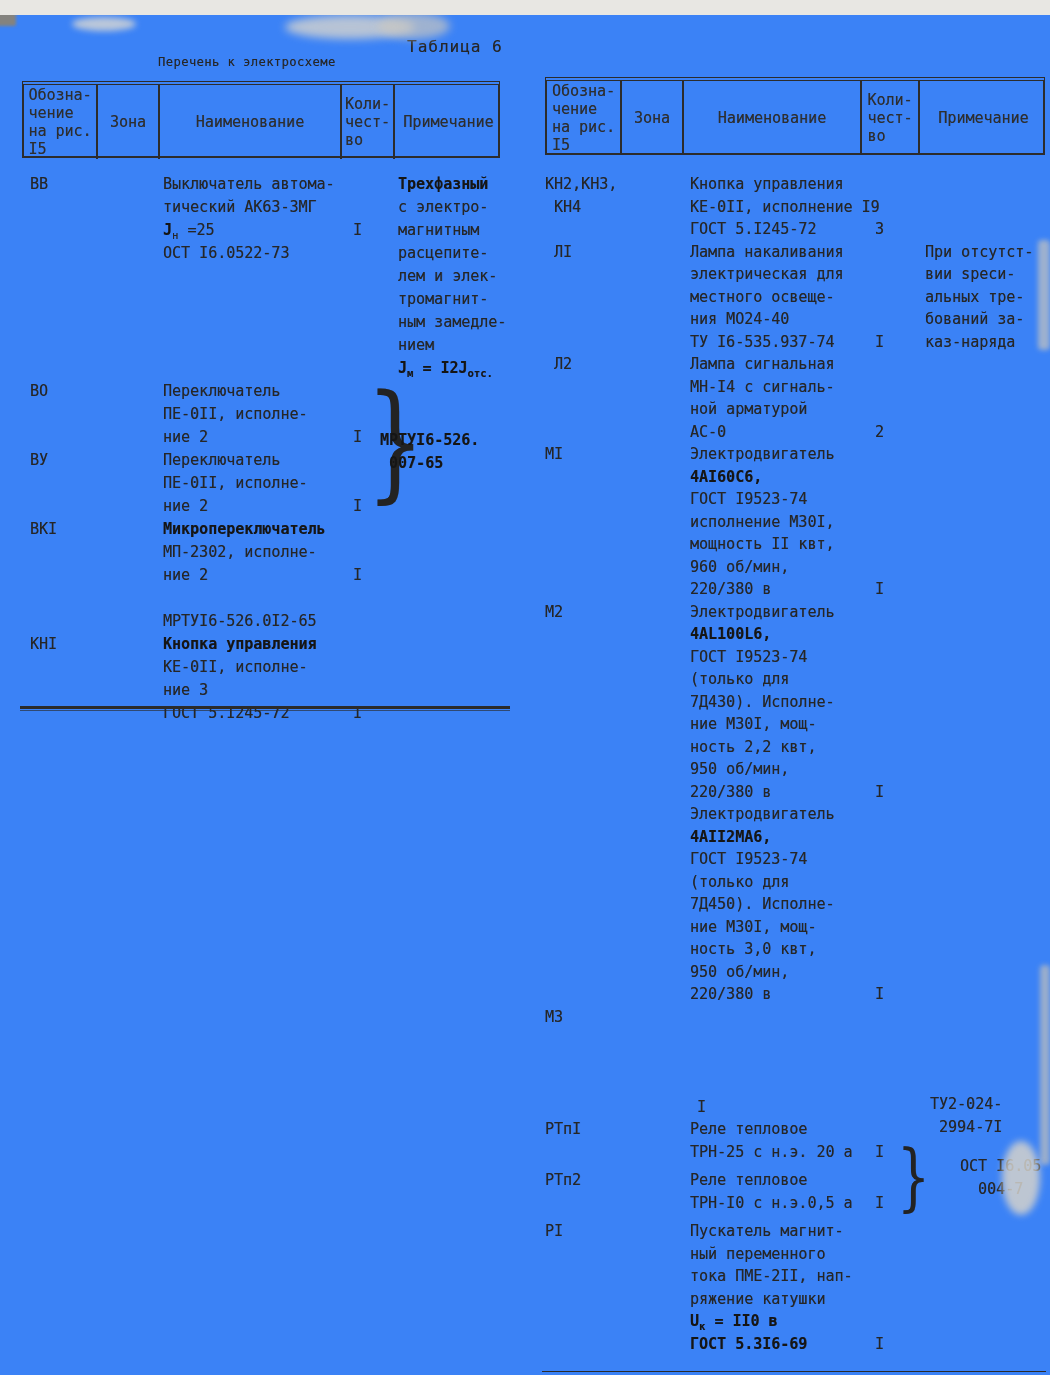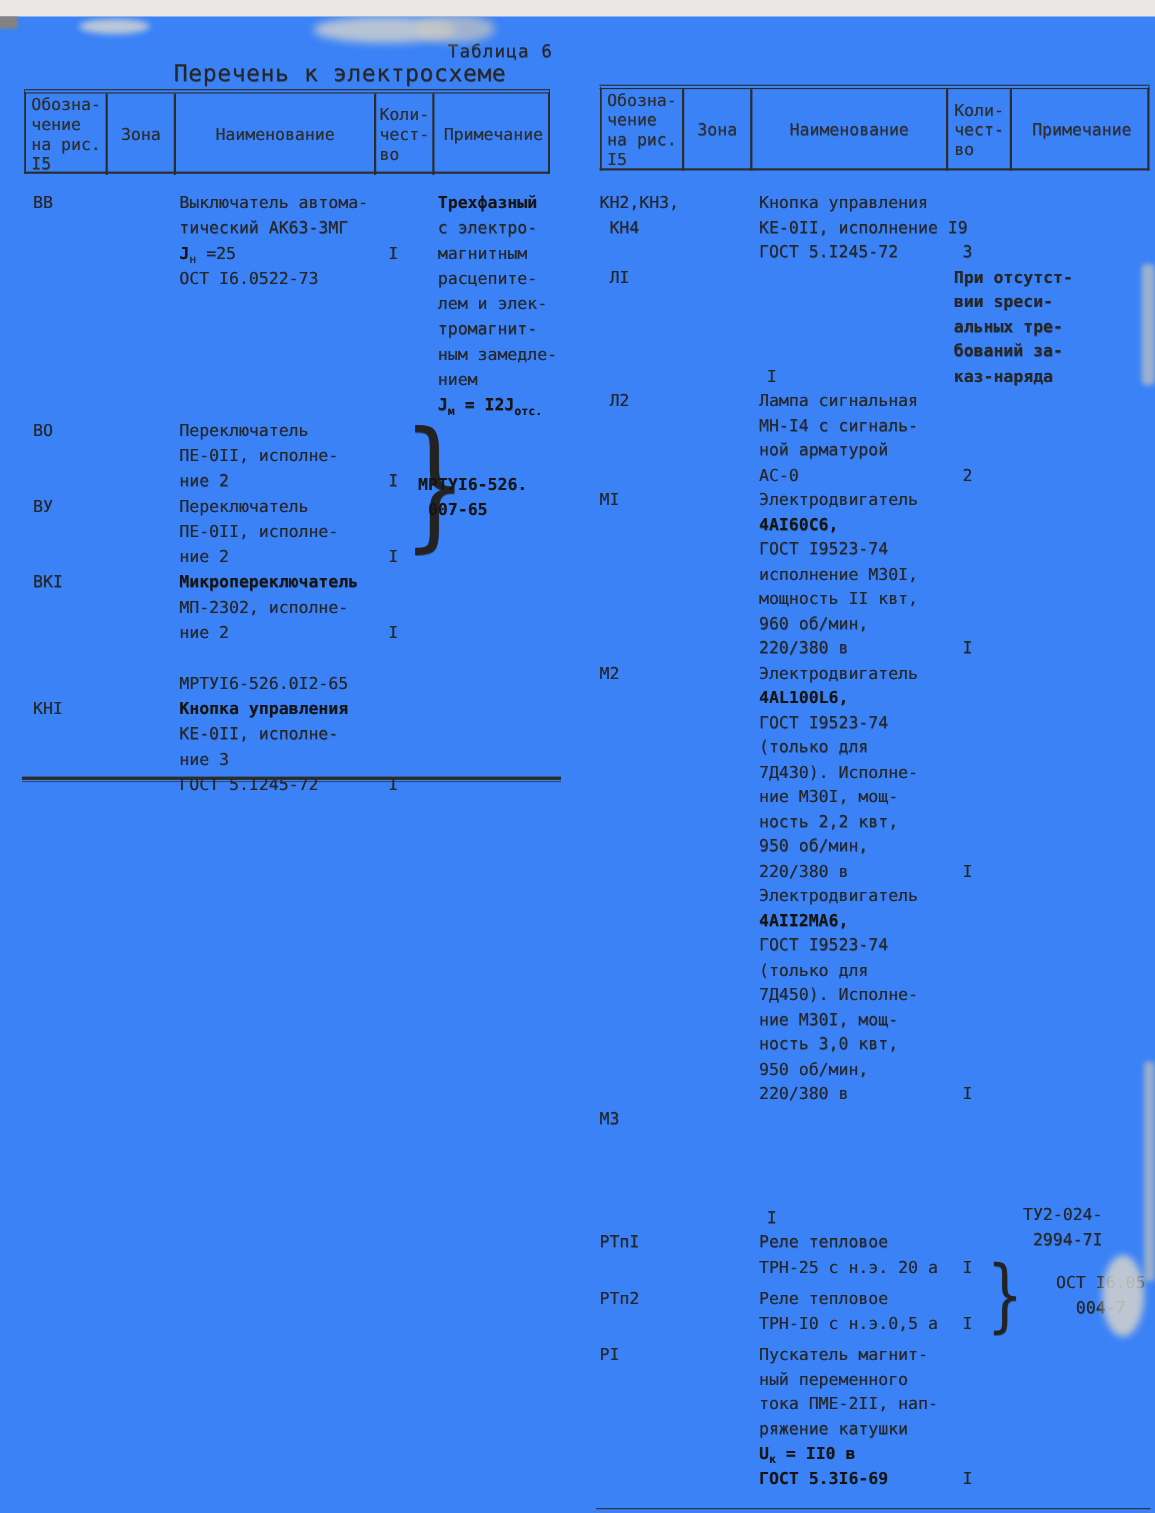--- a/index.html
+++ b/index.html
@@ -6,21 +6,21 @@
   #page{
     position:relative;width:1050px;height:1375px;margin:15px auto;
     background:#3b82f6;overflow:hidden;
     font-family:"DejaVu Sans Mono","Liberation Mono",monospace;
     color:#262626;
   }
   #page *{box-sizing:border-box;}
   .txt{text-shadow:0.3px 0.3px 0.5px rgba(35,35,35,.5);}
   
   #table-number{position:absolute;left:407px;top:22px;font-size:16px;letter-spacing:1px;}
-  #page-caption{position:absolute;left:158px;top:40px;font-size:21px;letter-spacing:0.5px;text-align:right;}
+  #page-caption{position:absolute;left:158px;top:40px;font-size:12px;letter-spacing:0.5px;text-align:right;}
   
   .thead{
     position:absolute;display:grid;
     border:2px solid #2c2c2c;border-top:4px double #2c2c2c;border-bottom:2px solid #2c2c2c;
     font-size:15px;line-height:18px;color:#2e2e2e;
   }
   #left-header{left:22px;top:66px;width:478px;height:77px;grid-template-columns:74px 62px 182px 53px 107px;}
   #right-header{left:545px;top:62px;width:500px;height:78px;grid-template-columns:75px 62px 178px 58px 127px;}
   .hcell{
     display:flex;align-items:center;justify-content:center;text-align:left;
@@ -35,21 +35,21 @@
   #left-body .trow{grid-template-columns:74px 62px 182px 53px 125px;}
   #right-body .trow{grid-template-columns:78px 62px 178px 58px 130px;}
   .cell{padding:0;}
   .c-des{padding-left:8px;}
   #right-body .c-des{padding-left:3px;}
   .c-name{padding-left:5px;}
   #right-body .c-name{padding-left:8px;}
   .c-qty{padding-left:13px;}
   #right-body .c-qty{padding-left:15px;}
   .c-note{padding-left:5px;}
-  #right-body .c-note{padding-left:7px;font-weight:bold;}
+  #right-body .c-note{padding-left:7px;}
   .line{white-space:pre;font-size:15px;height:23px;line-height:22px;overflow:visible;}
   #right-body .line{height:22.5px;}
   .line .b,.b .line,.onote.b .line{font-weight:700;color:#151515;}
   .sub{font-size:10.5px;vertical-align:-4px;}
   
   #overlays{position:absolute;left:0;top:0;width:100%;height:100%;pointer-events:none;}
   .brace{
     position:absolute;font-family:"DejaVu Serif",serif;color:#232323;
     transform:scaleX(.72);transform-origin:left top;font-weight:400;
   }
@@ -221,20 +221,27 @@
           <div class="line"><span></span></div>
           <div class="line"><span>3</span></div>
         </div>
         <div class="cell c-note"></div>
       </div>
       <div class="trow">
         <div class="cell c-des">
           <div class="line"><span> ЛI</span></div>
         </div>
         <div class="cell c-zone"></div>
+        <div class="cell c-name">
+          <div class="line"><span>Лампа накаливания</span></div>
+          <div class="line"><span>электрическая для</span></div>
+          <div class="line"><span>местного освеще-</span></div>
+          <div class="line"><span>ния МО24-40</span></div>
+          <div class="line"><span>ТУ I6-535.937-74</span></div>
+        </div>
         <div class="cell c-qty">
           <div class="line"><span></span></div>
           <div class="line"><span></span></div>
           <div class="line"><span></span></div>
           <div class="line"><span></span></div>
           <div class="line"><span>I</span></div>
         </div>
         <div class="cell c-note">
           <div class="line"><span>При отсутст-</span></div>
           <div class="line"><span>вии specи-</span></div>

